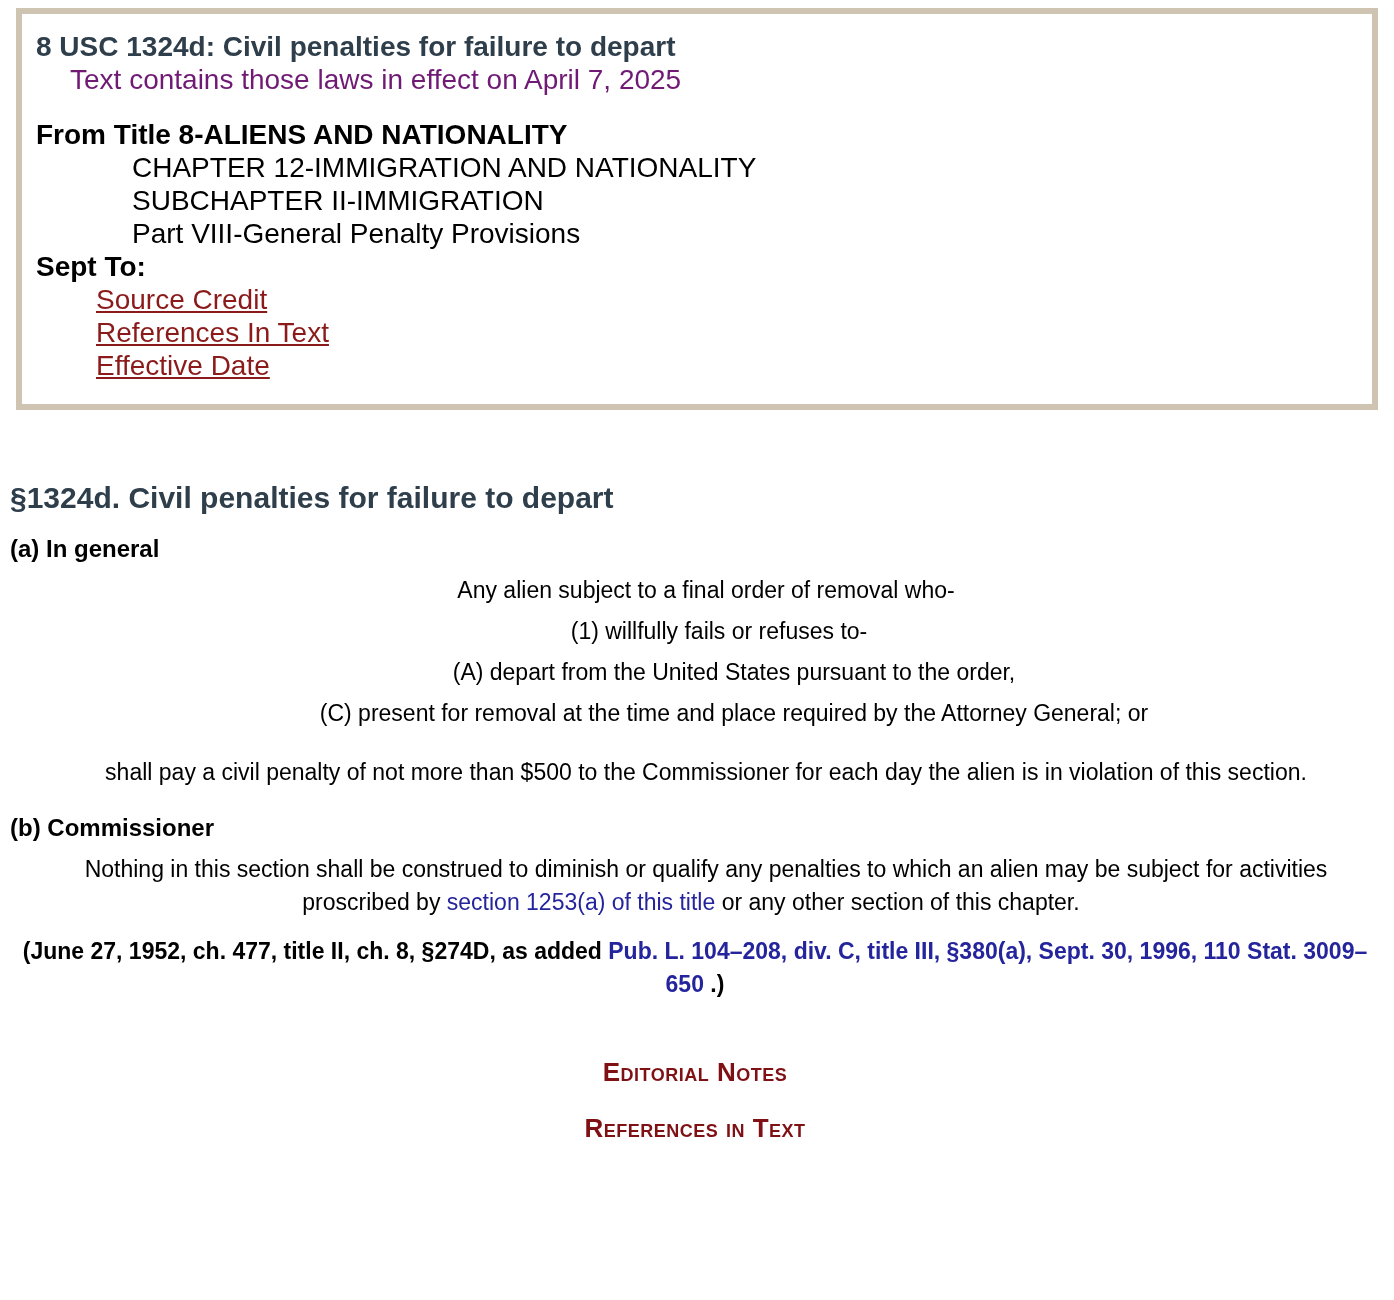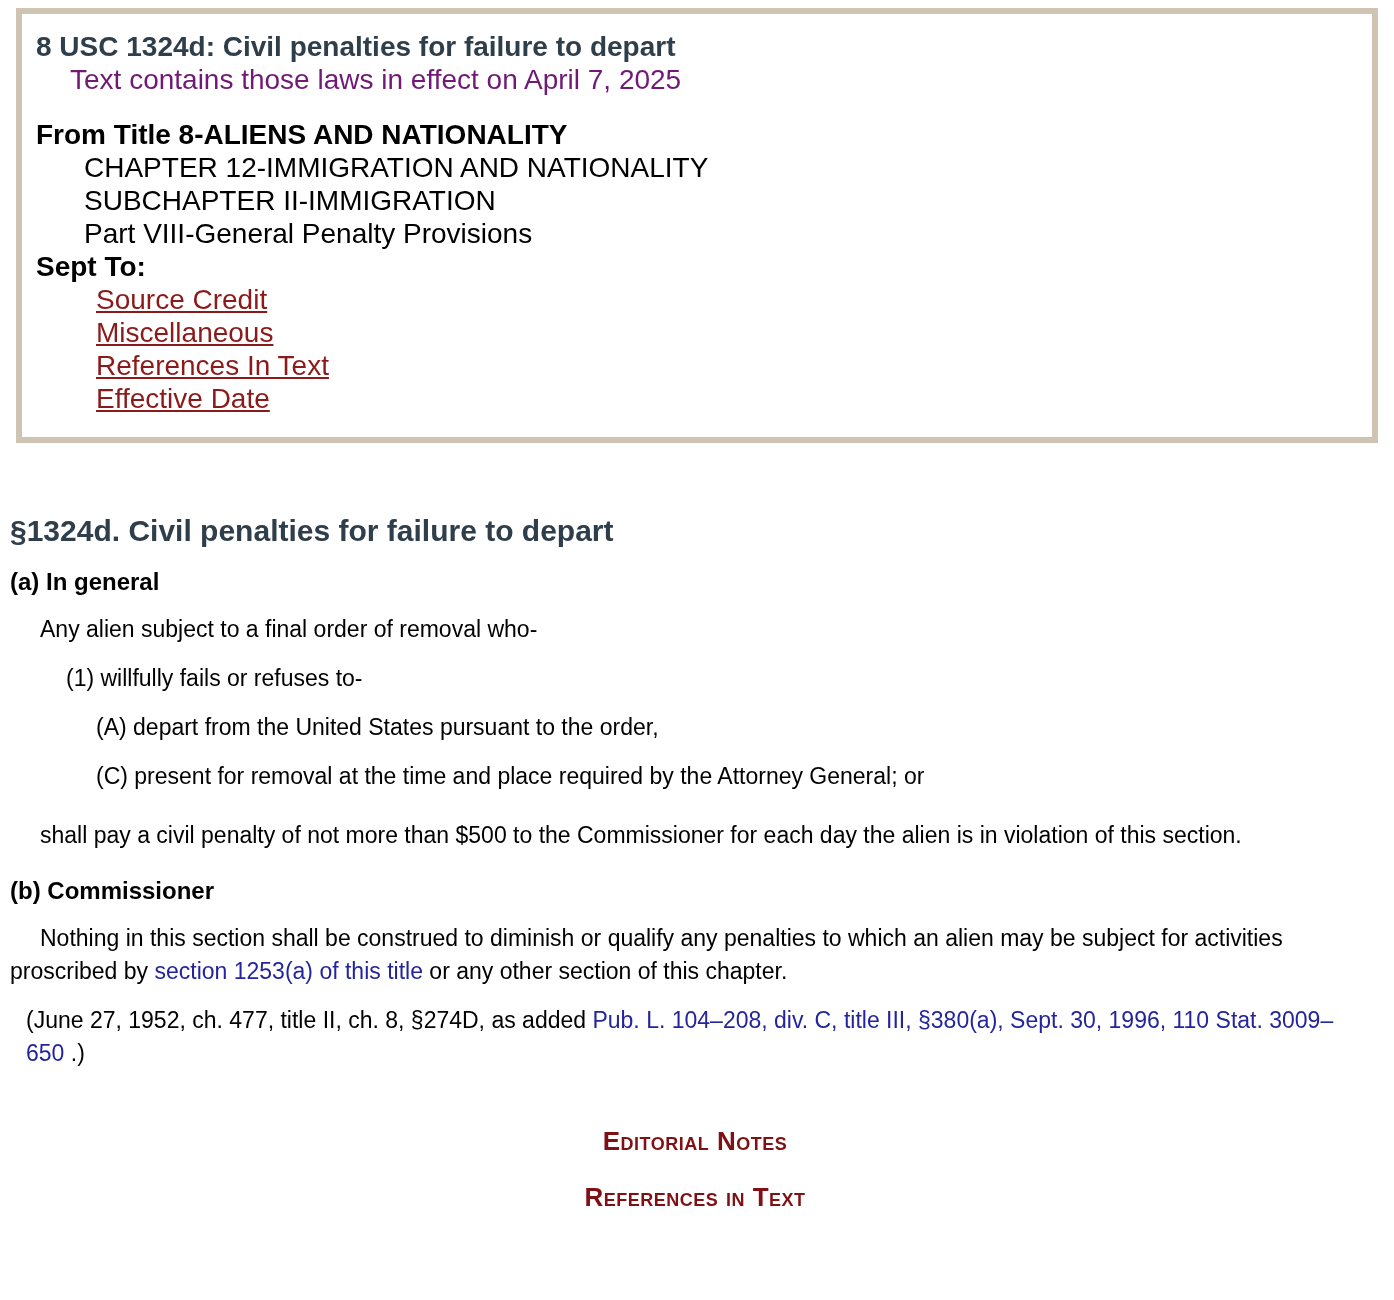--- a/index.html
+++ b/index.html
@@ -27,21 +27,21 @@
   }
   .box-subtitle {
     color: #701a75;
     margin-left: 34px;
   }
   .from-title {
     font-weight: bold;
     color: #000000;
     margin-top: 22px;
   }
-  .hier-line { margin-left: 48px; }
+  .hier-line { margin-left: 96px; }
   .jump-label { font-weight: bold; }
   .jump-links { margin-left: 60px; }
   .jump-link-row a {
     color: #8b1a1a;
     text-decoration: underline;
     cursor: pointer;
     margin-top: 32px;
   }
 
   
@@ -60,27 +60,27 @@
   .sub-heading {
     font-size: 24px;
     font-weight: bold;
     color: #000000;
     margin: 18px 0 10px 0;
     line-height: 30px;
   }
   .sub-heading-b {
     margin-top: 24px;
   }
-  p { margin: 16px; }
+  p { margin: 8px; text-align: center; }
   .sb  { margin-left: 0;    text-indent: 30px; }   
   .sb1 { margin-left: 28px; text-indent: 28px; }   
   .sb2 { margin-left: 56px; text-indent: 30px; }   
   .item2   { margin-top: 36px; }
   .closing { margin-top: 26px; }
-  .credit  { margin-top: 16px; text-indent: 0; }
+  .credit  { margin-top: 16px; text-indent: 0; font-weight: bold; }
   a.inline-link {
     color: #24249c;
     text-decoration: none;
     cursor: pointer;
   }
 
   
   .note-heading {
     text-align: center;
     color: #7f1114;
@@ -105,23 +105,20 @@
   <div class="hier-line">CHAPTER 12-IMMIGRATION AND NATIONALITY</div>
   <div class="hier-line">SUBCHAPTER II-IMMIGRATION</div>
   <div class="hier-line">Part VIII-General Penalty Provisions</div>
 
   <div class="jump-label">Sept To:</div>
   <div class="jump-links">
     <div class="jump-link-row">
       <a href="#">Source Credit</a>
     </div>
     <div class="jump-link-row">
-      <a href="#">Miscellaneous</a>
-    </div>
-    <div class="jump-link-row">
       <a href="#">References In Text</a>
     </div>
     <div class="jump-link-row">
       <a href="#">Effective Date</a>
     </div>
   </div>
 </div>
 
 <div class="main">
 

